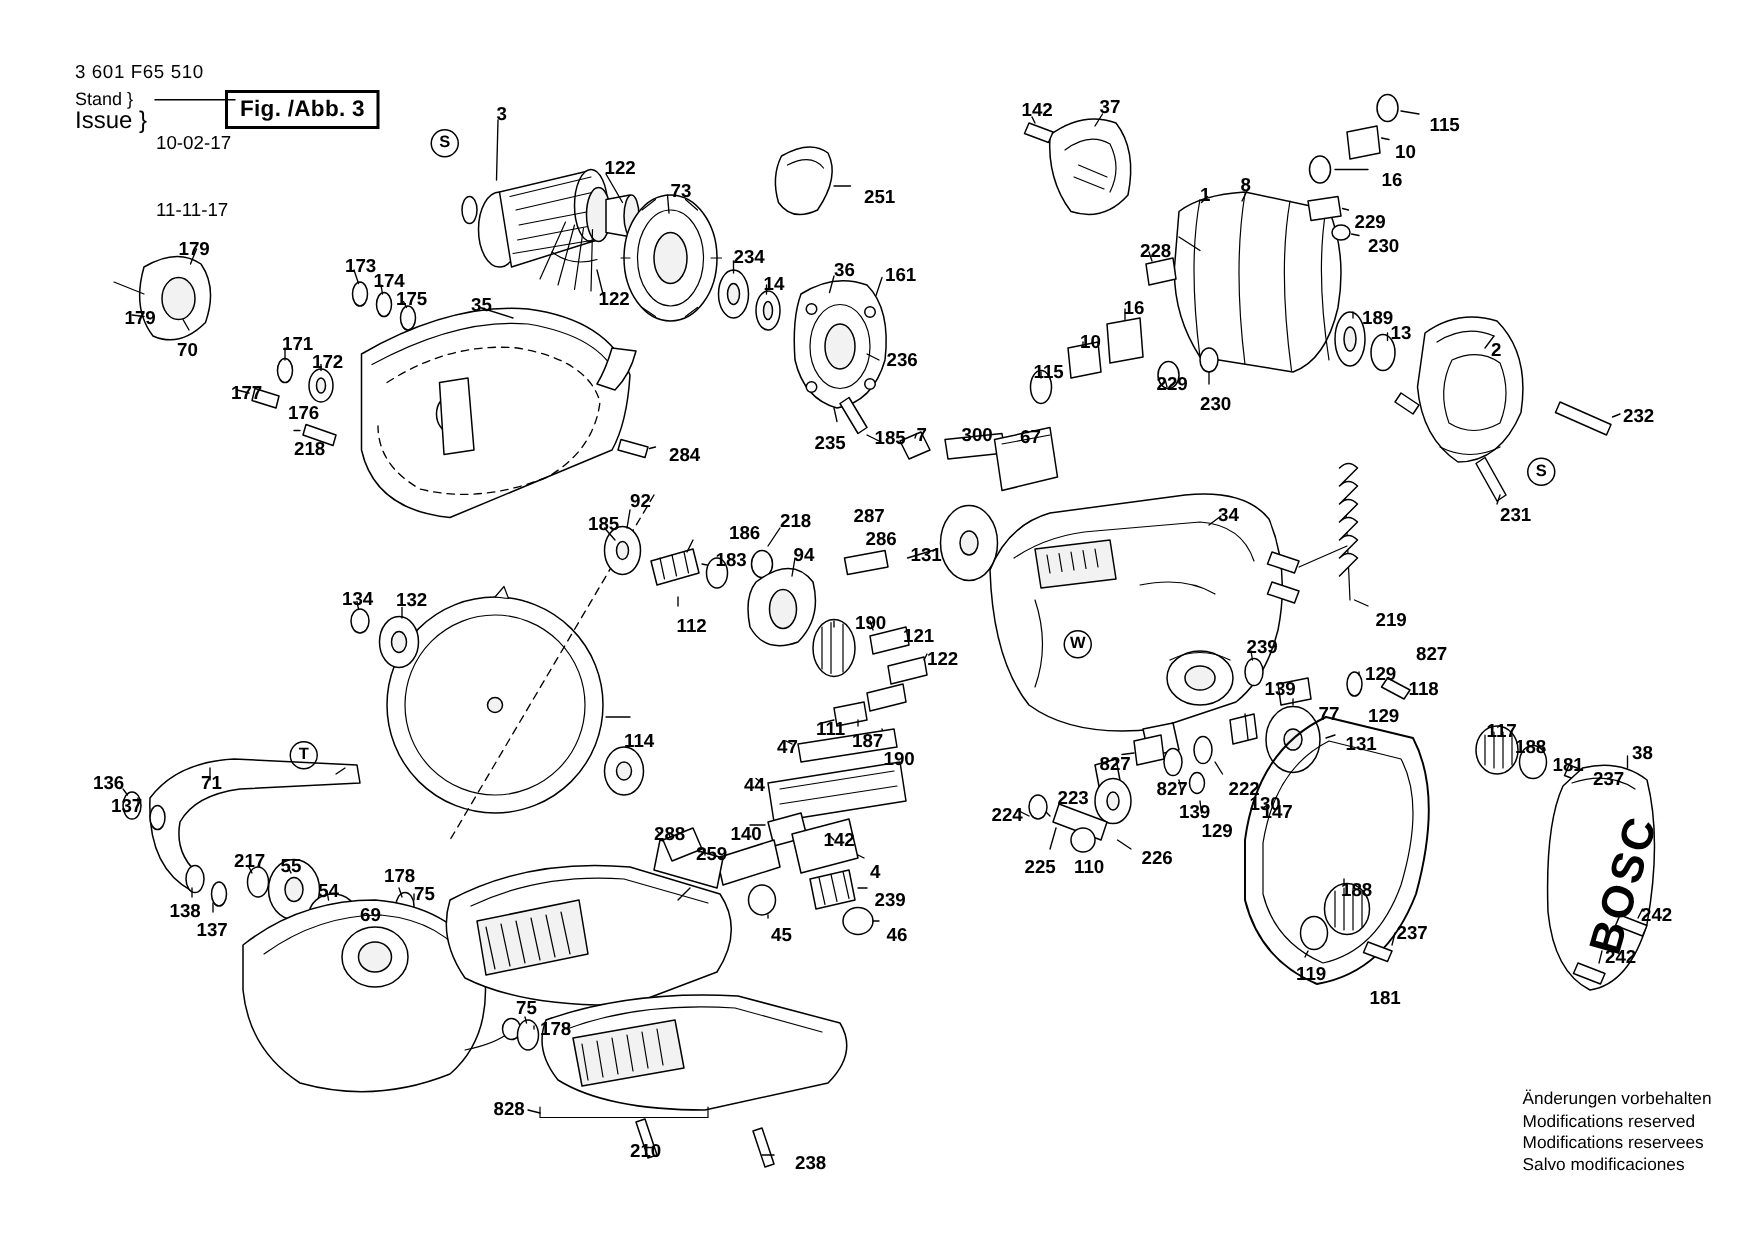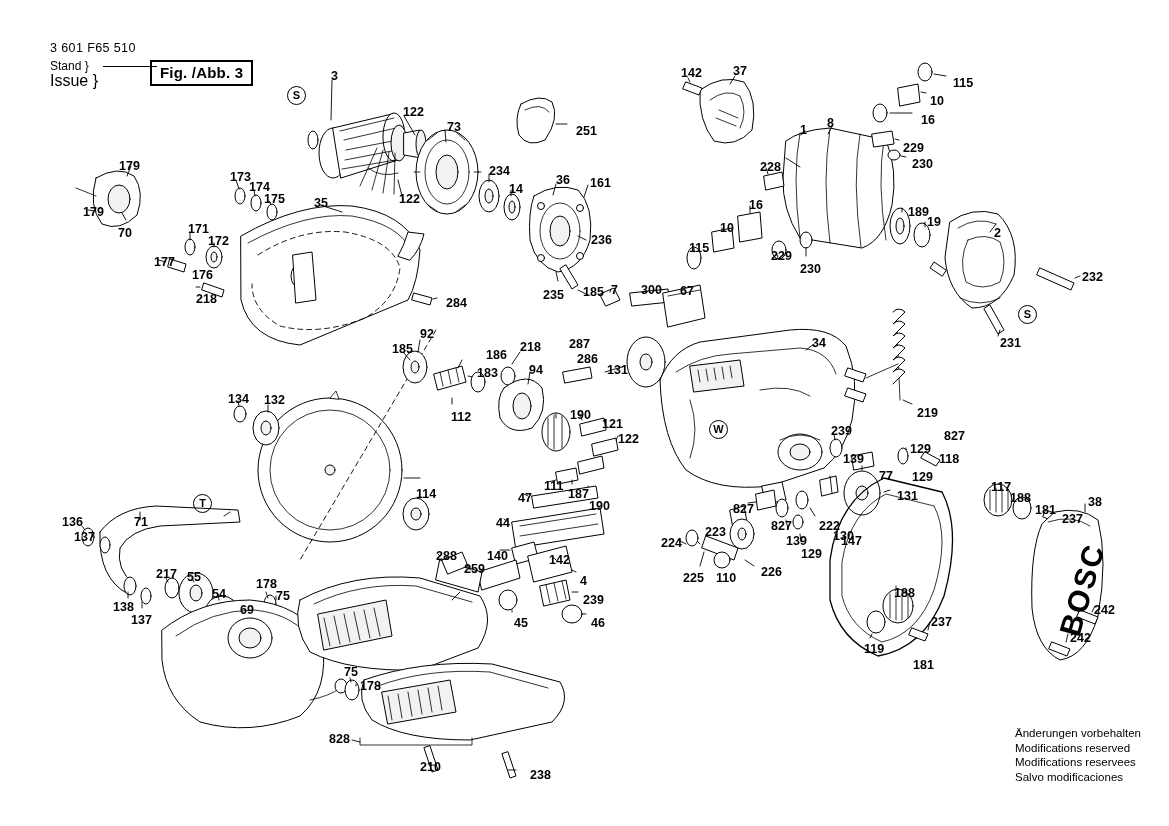--- a/index.html
+++ b/index.html
@@ -402,20 +402,24 @@
       <path class="fw" d="M442 560 L462 552 L468 566 L448 574 Z"></path>
       <path class="lead" d="M440 556 L438 554"></path>
       <path class="lead" d="M466 568 L466 566"></path>
 
     </g>
   </svg>
 
   <div class="hdr" id="partnum">3 601 F65 510</div>
   <div class="hdr" id="standlbl">Stand }</div>
   <div class="hdr" id="issuelbl">Issue }</div>
+  <div id="dates">
+    <div>10-02-17</div>
+    <div>11-11-17</div>
+  </div>
   <div id="strike"></div>
   <div id="figbox">Fig. /Abb. 3</div>
 
   <div id="footer">
     <div>Änderungen vorbehalten</div>
     <div>Modifications reserved</div>
     <div>Modifications reservees</div>
     <div>Salvo modificaciones</div>
   </div>
 
@@ -453,21 +457,21 @@
       <div class="lbl" style="left: 489px; top: 164px;">234</div>
       <div class="lbl" style="left: 509px; top: 182px;">14</div>
       <div class="lbl" style="left: 556px; top: 173px;">36</div>
       <div class="lbl" style="left: 590px; top: 176px;">161</div>
       <div class="lbl" style="left: 760px; top: 160px;">228</div>
       <div class="lbl" style="left: 83px; top: 205px;">179</div>
       <div class="lbl" style="left: 399px; top: 192px;">122</div>
       <div class="lbl" style="left: 591px; top: 233px;">236</div>
       <div class="lbl" style="left: 749px; top: 198px;">16</div>
       <div class="lbl" style="left: 908px; top: 205px;">189</div>
-      <div class="lbl" style="left: 927px; top: 215px;">19</div>
+      <div class="lbl" style="left: 927px; top: 215px;">13</div>
       <div class="lbl" style="left: 994px; top: 226px;">2</div>
       <div class="lbl" style="left: 118px; top: 226px;">70</div>
       <div class="lbl" style="left: 188px; top: 222px;">171</div>
       <div class="lbl" style="left: 208px; top: 234px;">172</div>
       <div class="lbl" style="left: 154px; top: 255px;">177</div>
       <div class="lbl" style="left: 192px; top: 268px;">176</div>
       <div class="lbl" style="left: 720px; top: 221px;">10</div>
       <div class="lbl" style="left: 689px; top: 241px;">115</div>
       <div class="lbl" style="left: 771px; top: 249px;">229</div>
       <div class="lbl" style="left: 800px; top: 262px;">230</div>

